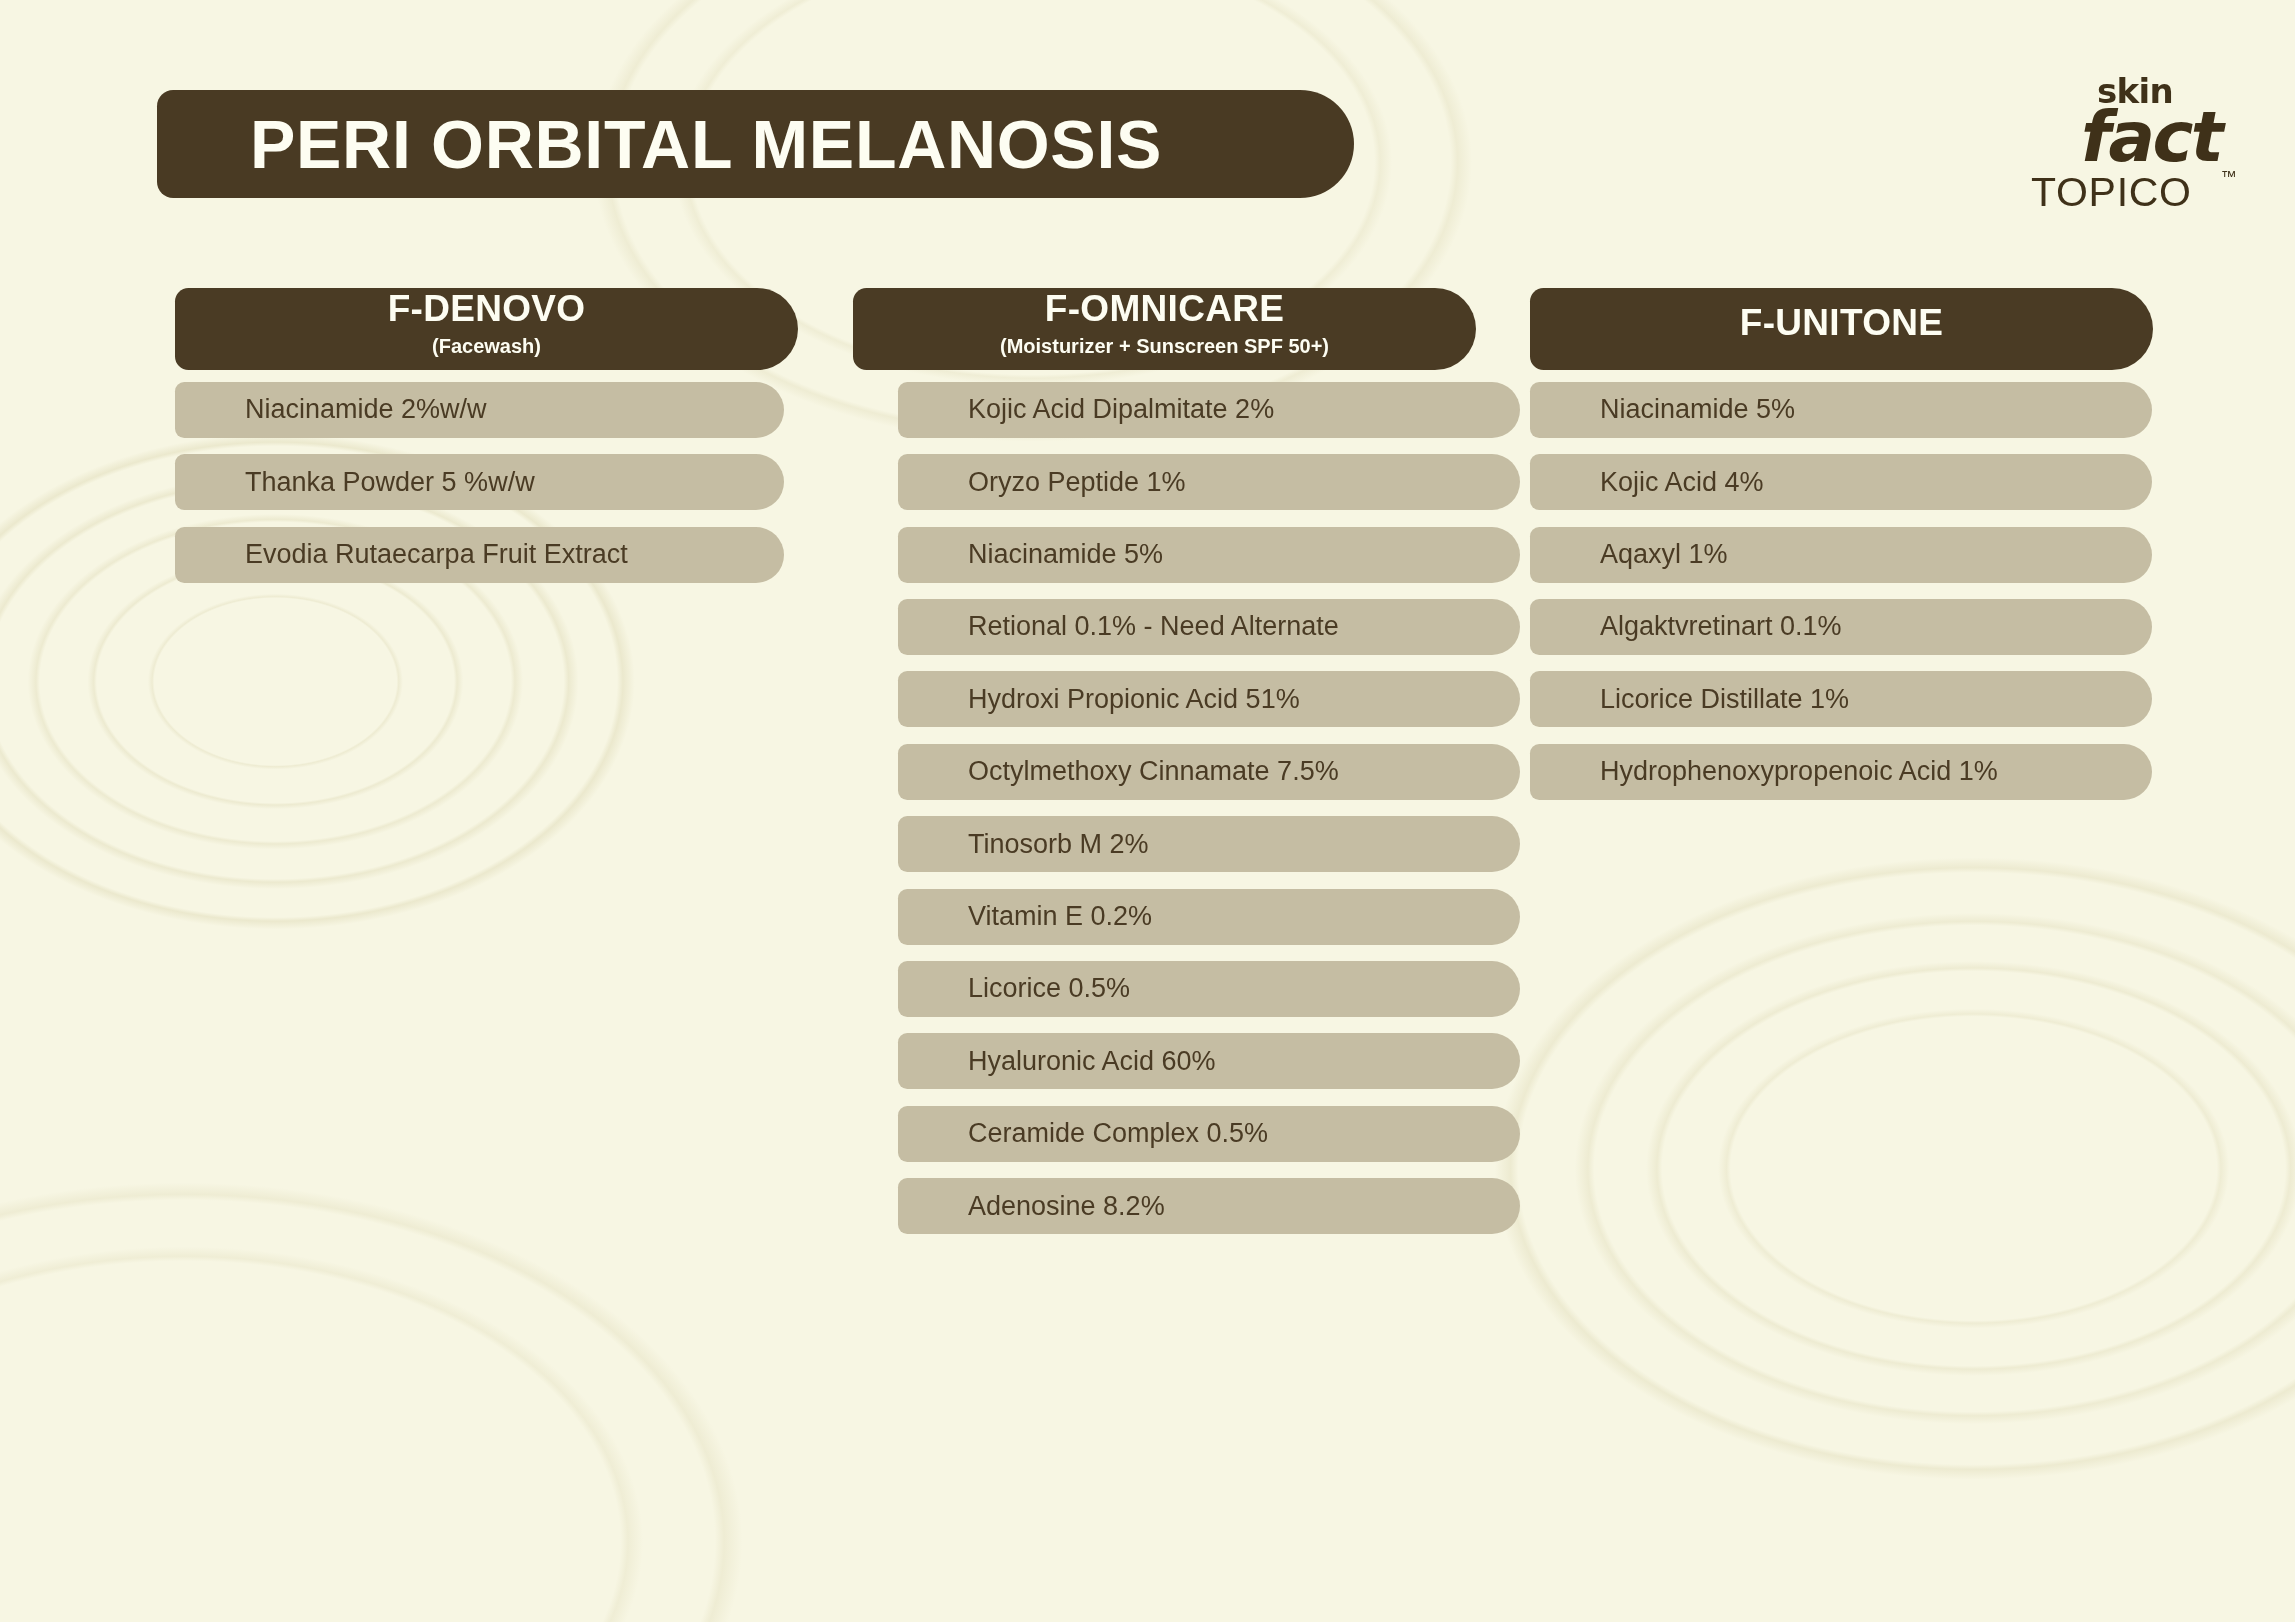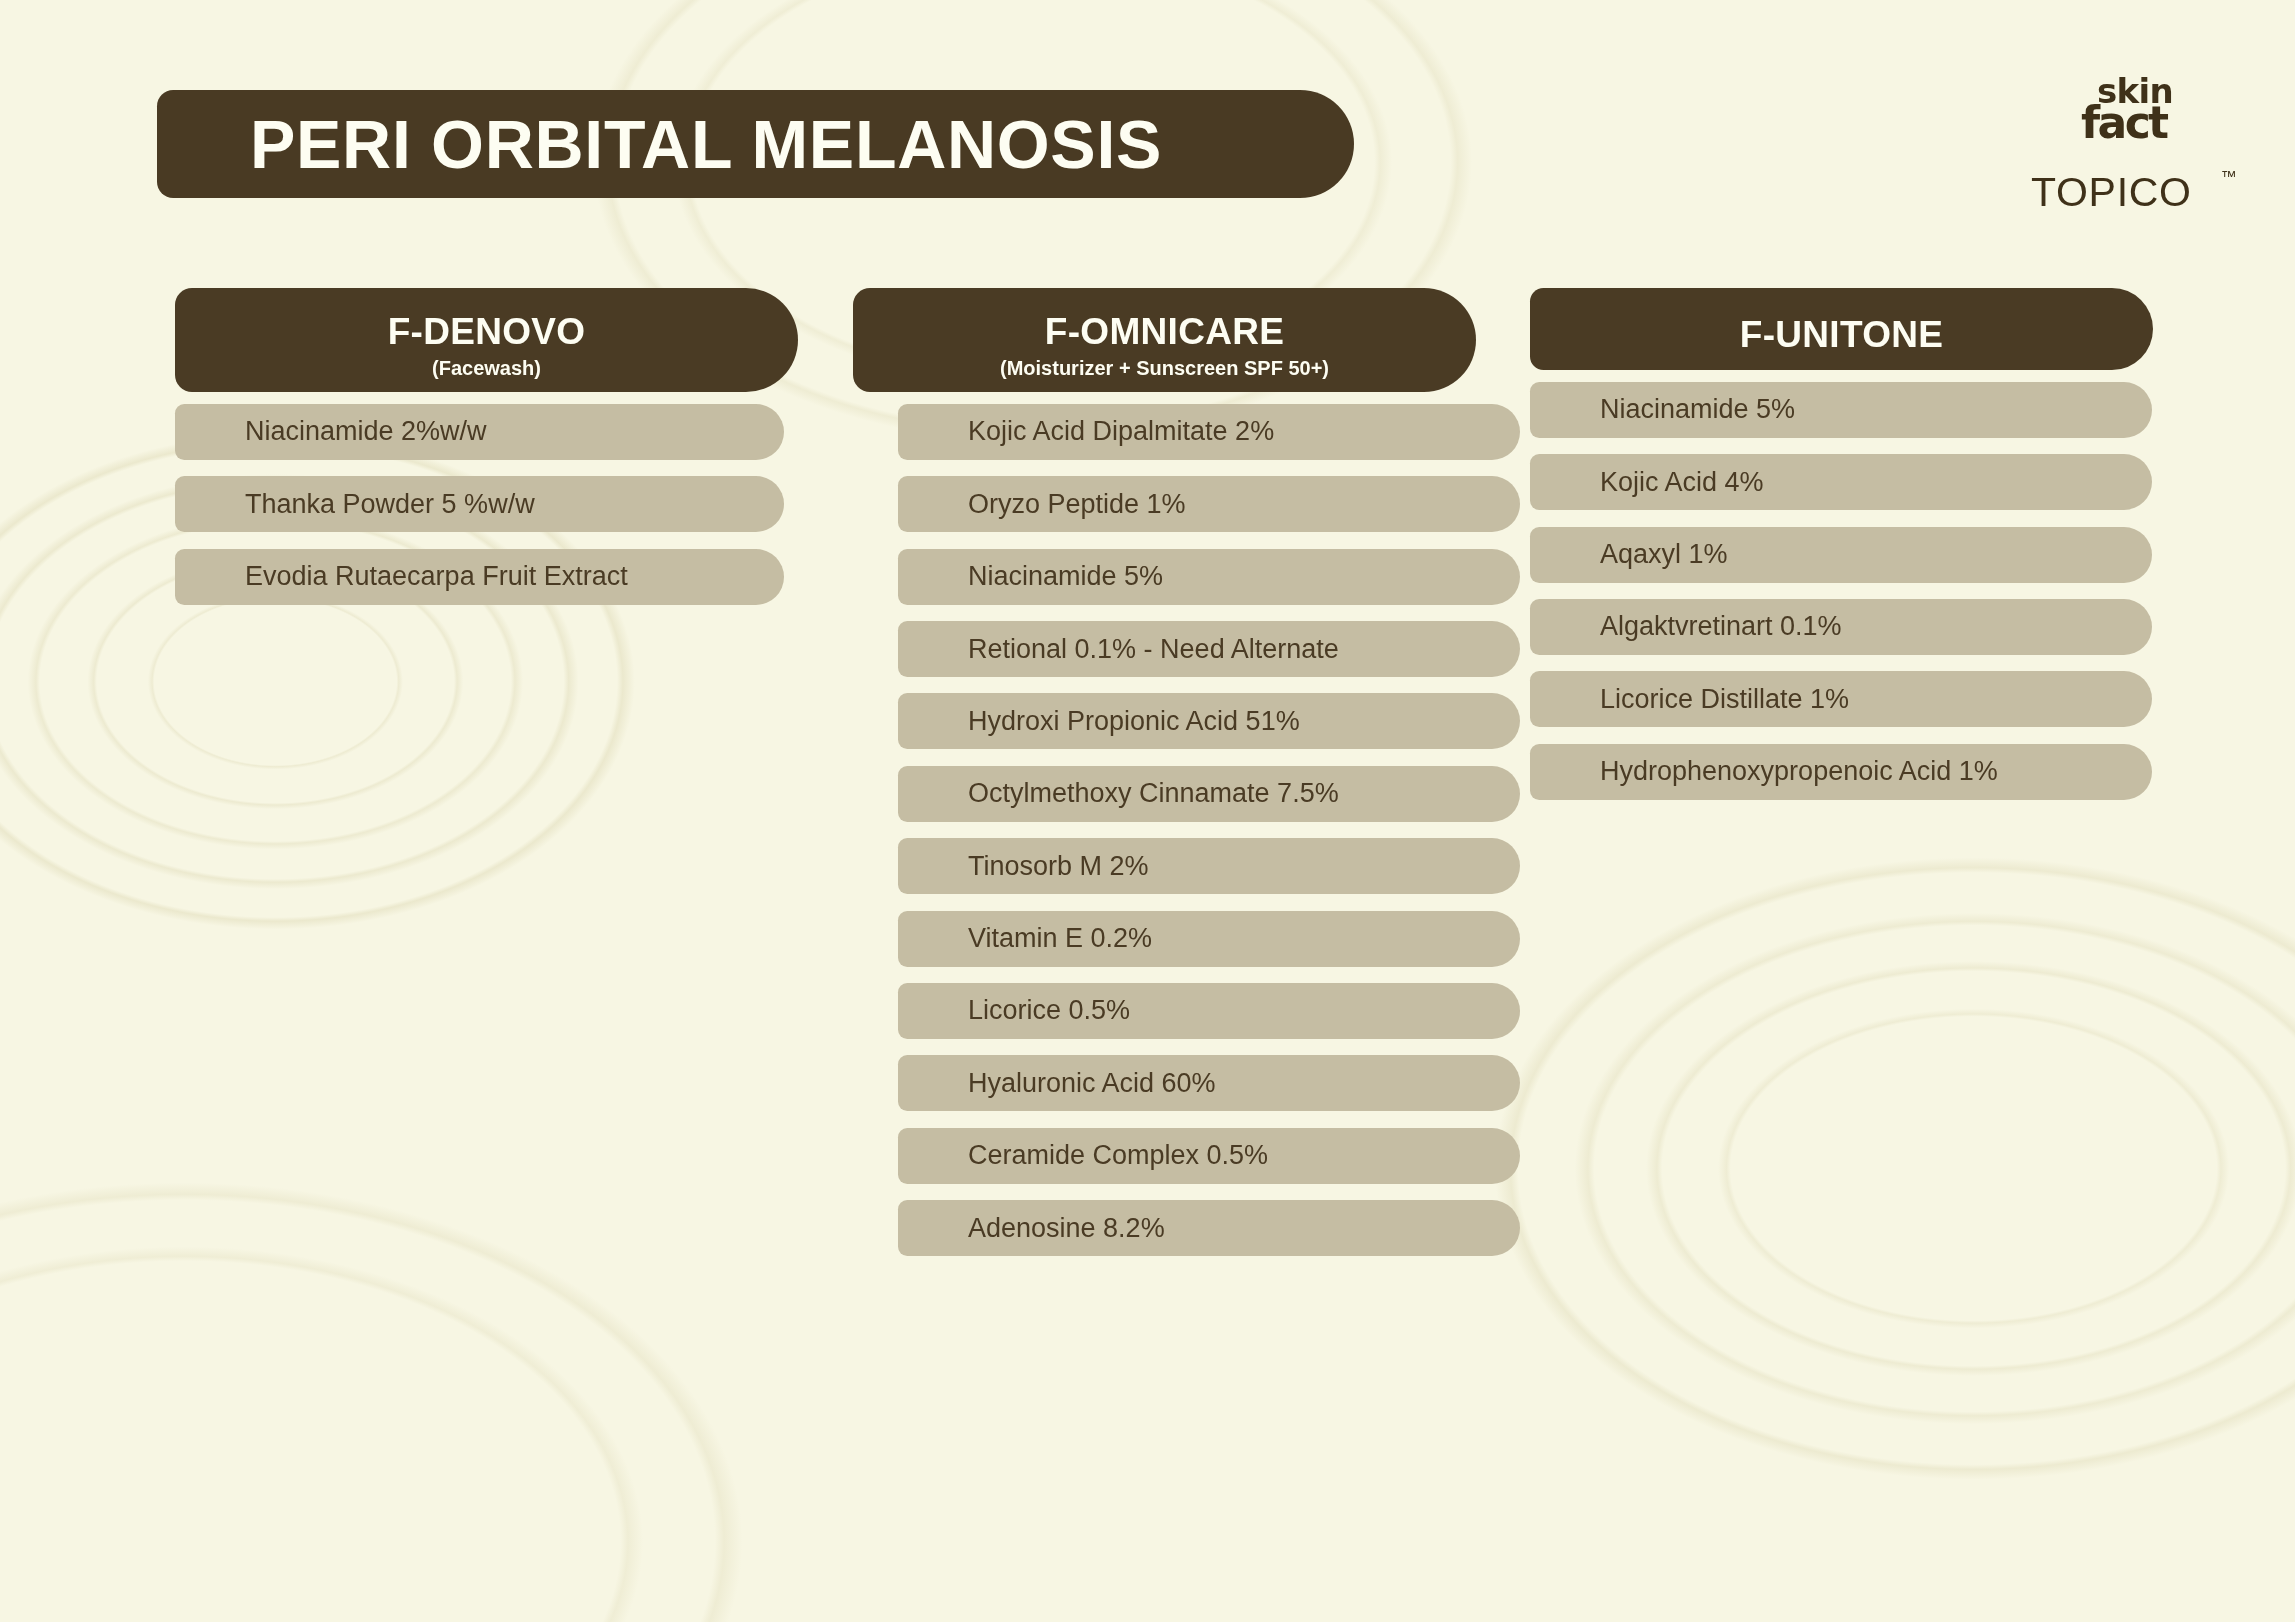--- a/index.html
+++ b/index.html
@@ -77,22 +77,23 @@
     top: 0px;
     font-size: 34px;
     font-weight: bold;
     letter-spacing: -0.7px;
     font-family: "DejaVu Sans", sans-serif;
   }
   .logo-fact {
     position: absolute;
     left: 63px;
     top: 26px;
-    font-size: 44px;
-    font-weight: bold;
+    font-size: 69px;
+    font-weight: bold;
+    font-style: italic;
     letter-spacing: -2.6px;
     font-family: "DejaVu Sans", sans-serif;
   }
   .logo-topico {
     position: absolute;
     left: 13px;
     top: 98px;
     font-size: 41px;
     letter-spacing: 0.7px;
     font-family: "Liberation Sans", sans-serif;
@@ -117,21 +118,21 @@
   }
   .col-1 { left: 175px;  width: 623px; }
   .col-2 { left: 853px; width: 623px; }
   .col-3 { left: 1530px; width: 623px; }
 
   .col-header {
     background: #4a3b24;
     border-radius: 17px 52px 52px 17px;
     color: #fdfdf2;
     text-align: center;
-    padding: 25px 13px 13px 13px;
+    padding: 2px 13px 13px 13px;
     box-sizing: border-box;
     min-height: 82px;
     display: flex;
     flex-direction: column;
     justify-content: center;
   }
   .col-header.tall { min-height: 82px; }
   .col-header.single { min-height: 82px; justify-content: center; }
   .col-title {
     font-size: 37px;

